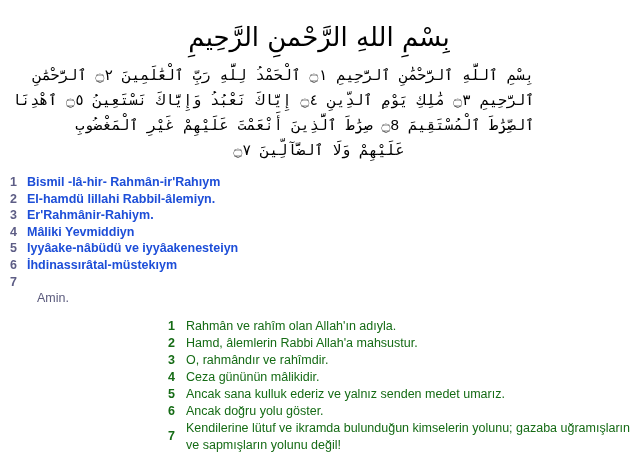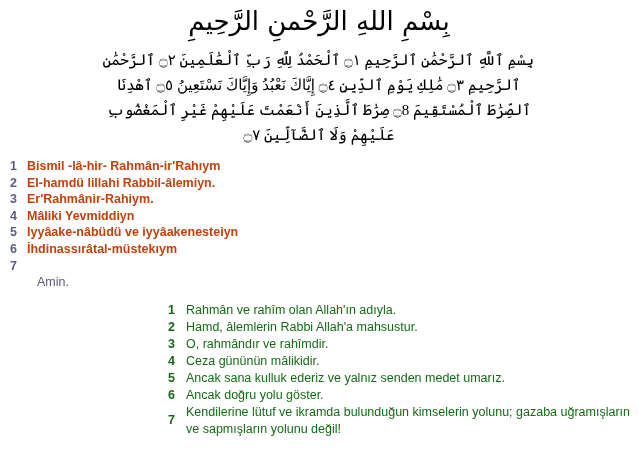--- a/index.html
+++ b/index.html
@@ -12,36 +12,36 @@
     width: 638px;
     height: 473px;
     overflow: hidden;
     font-family: "Liberation Sans", "DejaVu Sans", sans-serif;
     position: relative;
   }
 
   
   .arabic-block {
     width: 638px;
-    padding-top: 0;
+    padding-top: 16px;
     text-align: center;
   }
   .basmala-heading {
     direction: rtl;
     unicode-bidi: bidi-override;
     font-family: "DejaVu Sans", "Liberation Sans", sans-serif;
     font-size: 26px;
     line-height: 42px;
     color: #000000;
     letter-spacing: 0px;
     white-space: nowrap;
   }
   .arabic-body {
     direction: rtl;
-    font-family: Liberation Serif, serif;
+    font-family: Liberation Mono, monospace;
     font-size: 15px;
     line-height: 25px;
     color: #000000;
     margin: 6px auto 0 auto;
     width: 430px;
     text-align: center;
   }
   .arabic-body .aya-line {
     display: block;
     white-space: nowrap;
@@ -62,21 +62,21 @@
     width: 16px;
     flex: 0 0 16px;
     text-align: left;
     font-size: 12.5px;
     font-weight: bold;
     color: #5d5d85;
   }
   .translit-text {
     font-size: 12.5px;
     font-weight: bold;
-    color: #c2410c;
+    color: #1d4ed8;
     padding-left: 1px;
   }
   .translit-amin {
     padding-left: 27px;
     font-size: 12.5px;
     font-weight: normal;
     color: #5b5b7d;
     line-height: 16.6px;
   }
 

